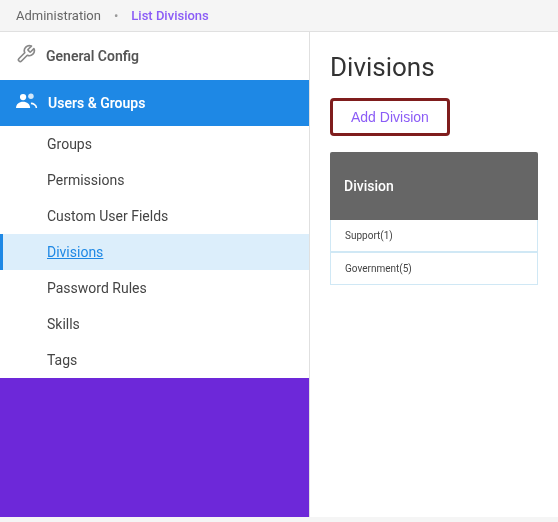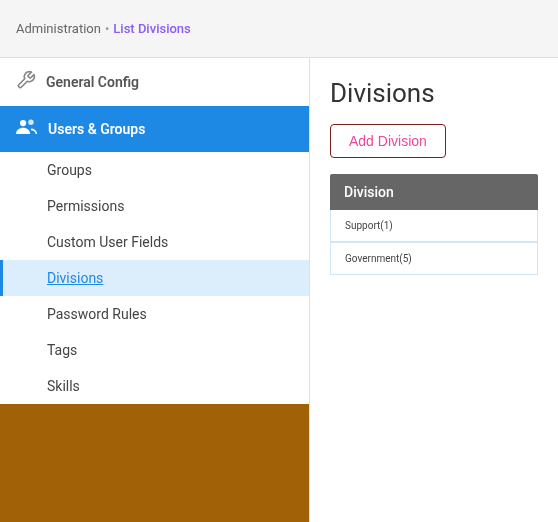--- a/index.html
+++ b/index.html
@@ -8,26 +8,26 @@
       font-size: 14px;
       background: #f5f5f5;
       width: 558px;
       height: 522px;
       overflow: hidden;
     }
 
     
     .breadcrumb {
       background: #f5f5f5;
-      padding: 21px 16px;
+      padding: 8px 16px;
       font-size: 13px;
       color: #666;
       display: flex;
       align-items: center;
-      gap: 4px;
+      gap: 13px;
       border-bottom: 1px solid #e0e0e0;
     }
     .breadcrumb-admin {
       color: #666;
     }
     .breadcrumb-separator {
       color: #999;
     }
     .breadcrumb-current {
       color: #8b5cf6;
@@ -36,21 +36,21 @@
 
     
     .main-layout {
       display: flex;
       height: calc(522px - 37px);
     }
 
     
     .sidebar {
       width: 310px;
-      background: #a16207;
+      background: #6d28d9;
       border-right: 1px solid #e0e0e0;
       overflow-y: auto;
     }
 
     .sidebar-section-header {
       display: flex;
       align-items: center;
       gap: 10px;
       padding: 12px 16px;
       background: #fff;
@@ -98,33 +98,33 @@
     .content-title {
       font-size: 26px;
       font-weight: 400;
       color: #333;
       margin-bottom: 16px;
     }
 
     .add-button {
       display: inline-block;
       padding: 8px 18px;
-      border: 1px solid #7f1d1d;
+      border: 3px solid #7f1d1d;
       border-radius: 4px;
       background: #fff;
-      color: #ec4899;
+      color: #8b5cf6;
       cursor: pointer;
       font-size: 14px;
       margin-bottom: 16px;
     }
 
     .table-header {
       background: #666;
       color: #fff;
-      padding: 10px 14px;
+      padding: 26px 14px;
       font-size: 14px;
       font-weight: 500;
       border-radius: 2px 2px 0 0;
     }
 
     .division-row {
       border: 1px solid #d0e8f5;
       border-top: none;
       padding: 10px 14px;
       background: #fff;
@@ -184,24 +184,24 @@
       <div class="sidebar-item">
         <span>Custom User Fields</span>
       </div>
       <div class="sidebar-item active">
         <span>Divisions</span>
       </div>
       <div class="sidebar-item">
         <span>Password Rules</span>
       </div>
       <div class="sidebar-item">
+        <span>Skills</span>
+      </div>
+      <div class="sidebar-item">
         <span>Tags</span>
-      </div>
-      <div class="sidebar-item">
-        <span>Skills</span>
       </div>
     </div>
 
   </div>
 
   <div class="content">
     <h1 class="content-title">Divisions</h1>
     <button class="add-button">Add Division</button>
 
     <div>

